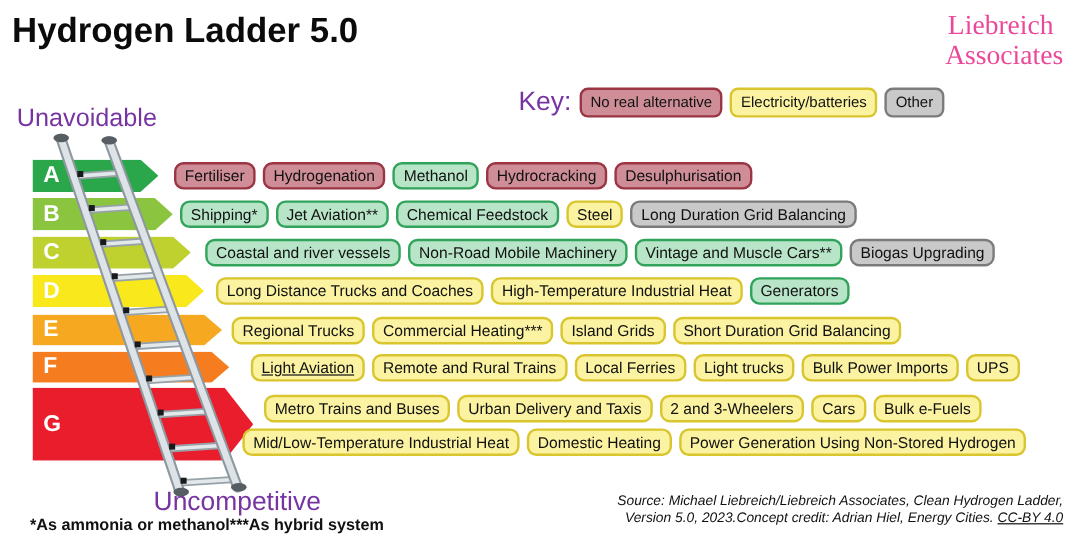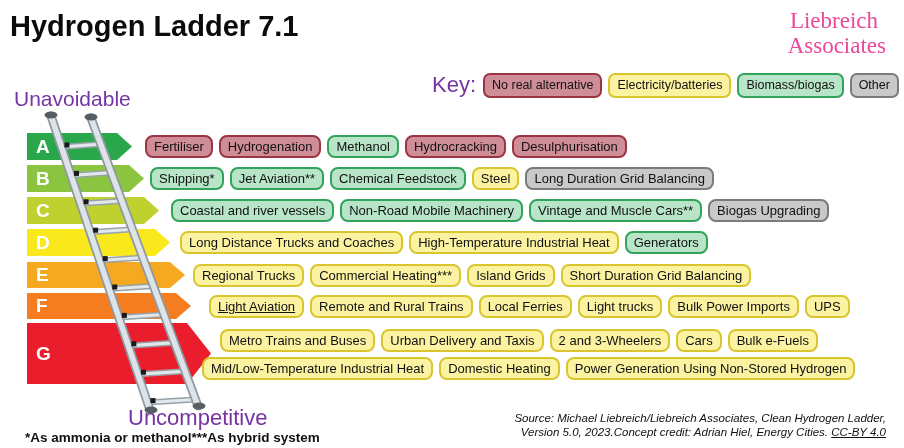--- a/index.html
+++ b/index.html
@@ -49,33 +49,32 @@
     position:absolute; right:18px; top:412px; text-align:right;
     font-style:italic; font-size:11.5px; line-height:13.5px; color:#111;
   }
   .license { text-decoration:underline; color:#111; cursor:pointer; }
 </style>
 </head>
 <body>
 
 <div class="canvas">
 
-  <div class="title">Hydrogen Ladder 7.1</div>
+  <div class="title">Hydrogen Ladder 5.0</div>
 
   <div class="logo">
     <div class="l1">Liebreich</div>
     <div class="l2">Associates</div>
   </div>
 
   <div class="key">
     <span class="key-label">Key:</span>
     <div class="key-items">
         <div class="pill key-pill" style="background: rgb(207, 142, 151); border-color: rgb(155, 53, 67);">No real alternative</div>
         <div class="pill key-pill" style="background: rgb(251, 243, 161); border-color: rgb(217, 197, 46);">Electricity/batteries</div>
-        <div class="pill key-pill" style="background: rgb(184, 229, 200); border-color: rgb(49, 163, 91);">Biomass/biogas</div>
         <div class="pill key-pill" style="background: rgb(201, 201, 201); border-color: rgb(123, 123, 123);">Other</div>
       </div>
   </div>
 
   <div class="axis-top">Unavoidable</div>
 
   <div id="rows-layer">
       <div class="row-arrow" style="top: 133px; height: 27px; width: 105px; background: rgb(42, 167, 75); clip-path: polygon(0px 0px, calc(100% - 15px) 0px, 100% 50%, calc(100% - 15px) 100%, 0px 100%);">
         <span class="grade-letter">A</span>
       </div>

